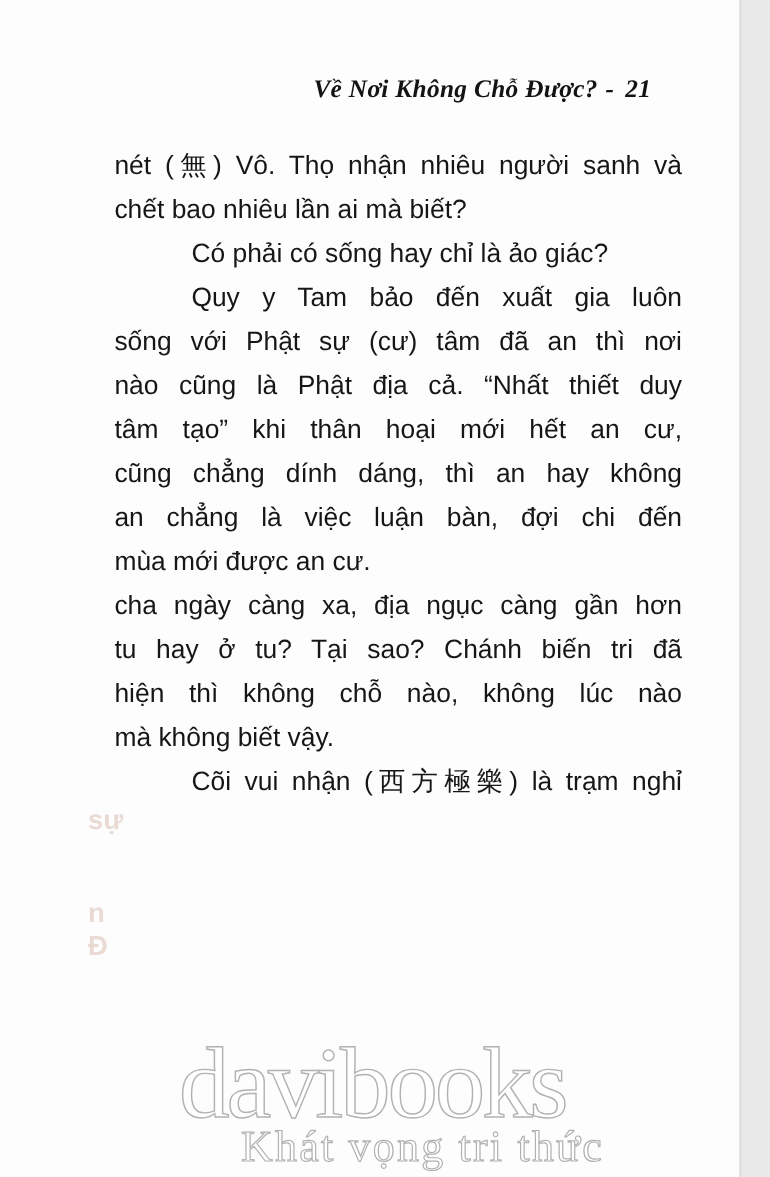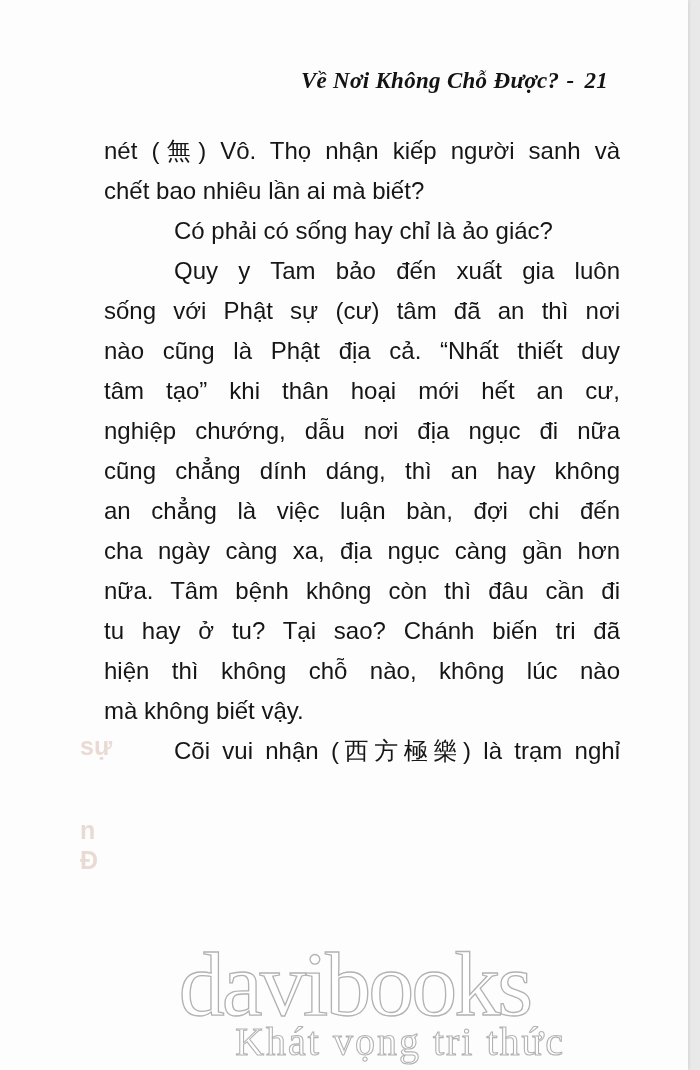--- a/index.html
+++ b/index.html
@@ -3,21 +3,20 @@
 <meta charset="utf-8">
 <style>
   html,body{margin:0;padding:0;background:#e9e9e9;}
   .page{
     position:relative;
     width:672px;height:1070px;
     background:#fdfdfd;
     overflow:hidden;
     font-family:"Liberation Sans","DejaVu Sans",sans-serif;
     box-shadow:0 0 4px rgba(0,0,0,.15);
-    padding-left:16px;
   }
   
   .header{
     position:absolute;
     top:68px;left:0;right:80px;
     text-align:right;
     font-family:"Liberation Serif","DejaVu Serif",serif;
     font-style:italic;
     font-weight:700;
     font-size:23px;
@@ -80,32 +79,31 @@
 </head>
 <body>
 
 <div class="page">
 
   <div class="header">
     <span>Về Nơi Không Chỗ Được?</span><span class="hdr-sep">-</span><span>21</span>
   </div>
 
   <div class="body-text">
-      <div class="line">nét (無) Vô. Thọ nhận kiếp người sanh và</div>
+      <div class="line">nét (無) Vô. Thọ nhận nhiêu người sanh và</div>
       <div class="line end">chết bao nhiêu lần ai mà biết?</div>
       <div class="line indent end">Có phải có sống hay chỉ là ảo giác?</div>
       <div class="line indent">Quy y Tam bảo đến xuất gia luôn</div>
       <div class="line">sống với Phật sự (cư) tâm đã an thì nơi</div>
       <div class="line">nào cũng là Phật địa cả. “Nhất thiết duy</div>
       <div class="line">tâm tạo” khi thân hoại mới hết an cư,</div>
-      <div class="line">nghiệp chướng, dẫu nơi địa ngục đi nữa</div>
       <div class="line">cũng chẳng dính dáng, thì an hay không</div>
       <div class="line">an chẳng là việc luận bàn, đợi chi đến</div>
+      <div class="line end">mùa mới được an cư.</div>
       <div class="line">cha ngày càng xa, địa ngục càng gần hơn</div>
-      <div class="line">nữa. Tâm bệnh không còn thì đâu cần đi</div>
       <div class="line">tu hay ở tu? Tại sao? Chánh biến tri đã</div>
       <div class="line">hiện thì không chỗ nào, không lúc nào</div>
       <div class="line end">mà không biết vậy.</div>
       <div class="line indent">Cõi vui nhận (西方極樂) là trạm nghỉ</div>
     </div>
 
   <div class="ghost-col">
       <span class="ghost">sự</span>
       <span class="ghost">n</span>
       <span class="ghost">Đ</span>

